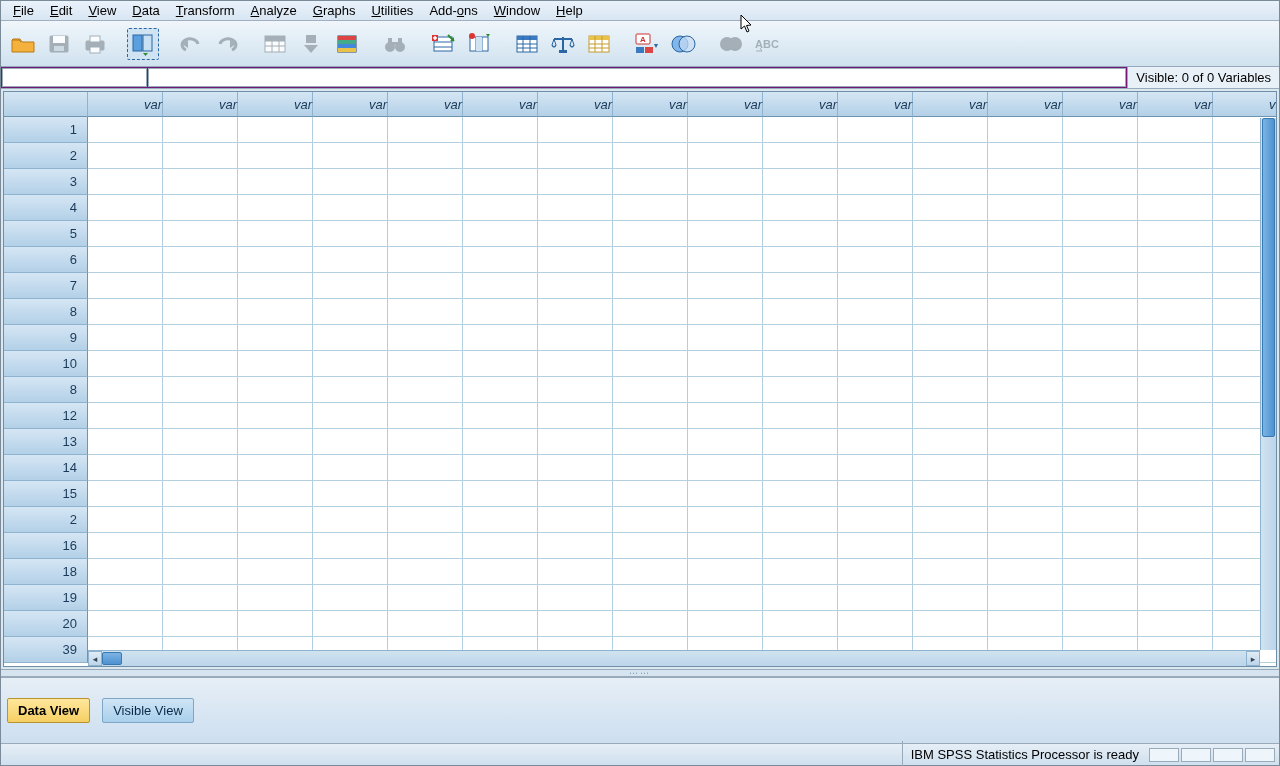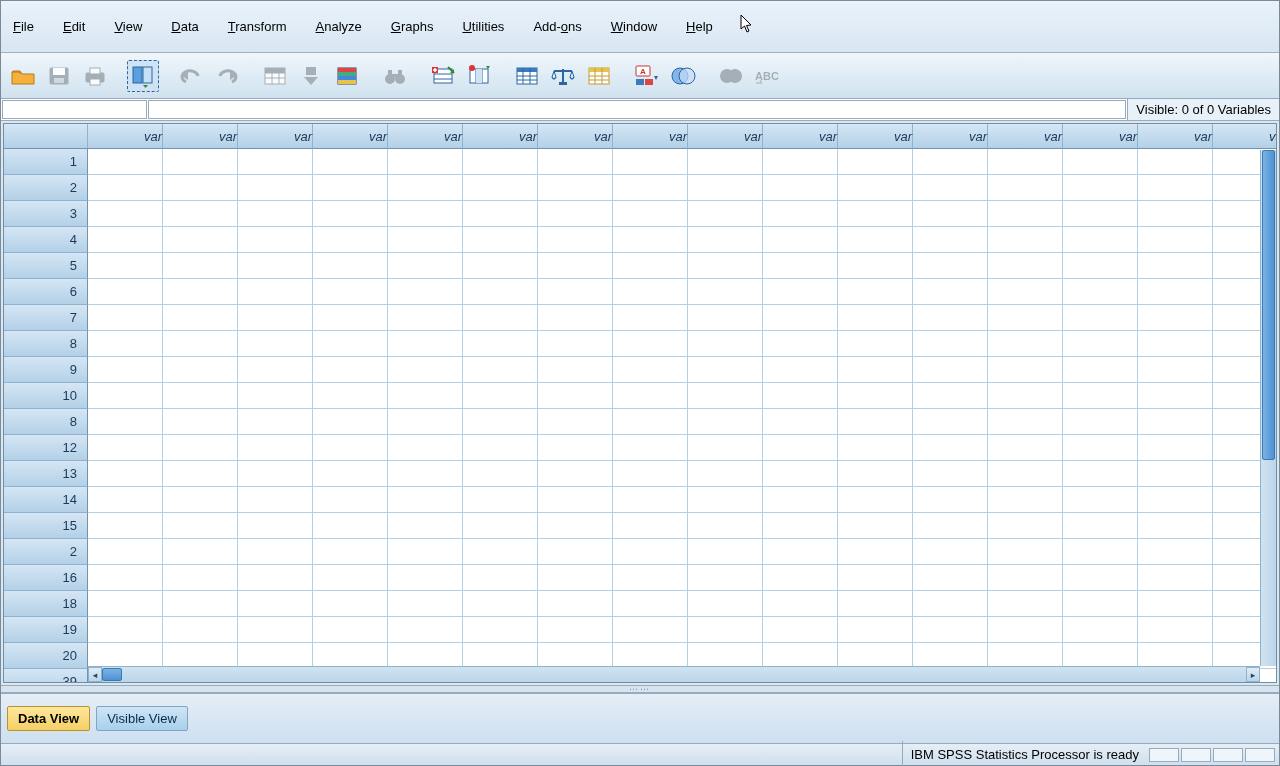--- a/index.html
+++ b/index.html
@@ -1,30 +1,30 @@
 <!DOCTYPE html>
 <html><head>
 <meta charset="utf-8">
 <style>
   * { margin:0; padding:0; box-sizing:border-box; }
   body { font-family: Tahoma, Arial, sans-serif; font-size:13px; background:#b9c9d4; width:1280px; height:766px; overflow:hidden; color:#000; }
   .app { display:flex; flex-direction:column; height:100%; border:1px solid #7a8a99; background:#dbe8f0; }
   
-  .menubar { display:flex; gap:13px; padding:16px 4px; background:linear-gradient(#eaf2fb, #d8e6f2); border-bottom:1px solid #a0b0c0; }
+  .menubar { display:flex; gap:0; padding:0 4px; background:linear-gradient(#eaf2fb, #d8e6f2); border-bottom:1px solid #a0b0c0; }
   .menubar .menuitem { padding:2px 8px; cursor:default; }
   .menubar .menuitem .ul { text-decoration:underline; }
   
   .toolbar { display:flex; align-items:center; gap:4px; padding:4px 6px; background:linear-gradient(#f0f6fb, #d0e2ef); border-bottom:1px solid #94a9bc; height:46px; }
   .toolbar .tbtn { width:32px; height:32px; display:flex; align-items:center; justify-content:center; border:1px solid transparent; border-radius:2px; cursor:default; }
   .toolbar .sep { width:8px; }
   .toolbar-trail { flex:1; }
   .tbtn svg { display:block; }
   .tbtn.selected { border:1px dashed #2a66a4; background:#cfe3f3; }
   
-  .inforow { display:flex; align-items:stretch; background:#ffffff; border-bottom:1px solid #9ab; height:22px;justify-content:flex-end; }
+  .inforow { display:flex; align-items:stretch; background:#701a75; border-bottom:1px solid #9ab; height:22px;justify-content:flex-end; }
   .inforow .cellname { width:145px; background:#fff; border:1px solid #9ab; margin:1px; }
   .inforow .formula { flex:1; background:#fff; border:1px solid #9ab; margin:1px 1px 1px 0; position:relative; }
   .inforow .visible { padding:0 8px; font-size:13px; color:#000; display:flex; align-items:center; border-left:1px solid #9ab; background:#e9f1f8; }
   
   .gridwrap { flex:1; display:flex; flex-direction:column; min-height:0; }
   .grid { flex:1; overflow:hidden; position:relative; background:#fff; border:1px solid #6f8fa8; margin:2px; }
   table { border-collapse:separate; border-spacing:0; table-layout:fixed; width:1254px; }
   th, td { border-right:1px solid #b3cfe2; border-bottom:1px solid #b3cfe2; font-weight:normal; }
   thead th { background:linear-gradient(#d5e6f4, #b3d0e7); height:25px; color:#1a3a5a; text-align:right; font-style:italic; border-right:1px solid #8fb3cf; border-bottom:1px solid #6e94b0; }
   thead th.corner { width:84px; background:linear-gradient(#d5e6f4,#b3d0e7); font-style:normal; }
@@ -34,21 +34,21 @@
   
   .vscroll { position:absolute; right:0; top:26px; bottom:16px; width:16px; background:linear-gradient(90deg,#d0e3f0,#bcd5ea); border-left:1px solid #8fb3cf; }
   .vscroll .thumb { position:absolute; left:1px; right:1px; height:60%; top:0; background:linear-gradient(90deg,#7cb3e4,#4e92d1); border:1px solid #3a78b0; border-radius:2px; }
   .hscroll { position:absolute; left:84px; right:16px; bottom:0; height:16px; background:linear-gradient(#d0e3f0,#bcd5ea); border-top:1px solid #8fb3cf; }
   .hscroll .thumb { position:absolute; top:1px; bottom:1px; width:20px; left:14px; background:linear-gradient(#7cb3e4,#4e92d1); border:1px solid #3a78b0; border-radius:2px; }
   .hscroll .btn { position:absolute; top:0; bottom:0; width:14px; background:linear-gradient(#e0ecf6,#bcd5ea); border:1px solid #8fb3cf; display:flex; align-items:center; justify-content:center; font-size:9px; color:#345; }
   .hscroll .btn.l { left:0; }
   .hscroll .btn.r { right:0; }
   .grip-dots { height:8px; background:#d6e4ef; border-top:1px solid #9ab; border-bottom:1px solid #9ab; display:flex; align-items:center; justify-content:center; font-size:9px; letter-spacing:2px; color:#6a88a0; }
   
-  .viewtabs { display:flex; gap:6px; padding:12px 6px; background:linear-gradient(#e6eef6,#cddff0); border-top:1px solid #9ab; }
+  .viewtabs { display:flex; gap:12px; padding:20px 6px; background:linear-gradient(#e6eef6,#cddff0); border-top:1px solid #9ab; }
   .viewtabs .vt { padding:4px 10px; border:1px solid #7fa5c7; background:linear-gradient(#cfe5f5,#a9cfeb); color:#0a2a4a; cursor:default; border-radius:2px; }
   .viewtabs .vt.active { background:linear-gradient(#ffe79c,#f5cf63); border-color:#b9932e; font-weight:bold; color:#000; }
   
   .statusbar { display:flex; align-items:center; background:linear-gradient(#e6eef6,#cfe0ee); border-top:1px solid #9ab; height:22px; padding:0 4px; }
   .statusbar .spacer { flex:1; }
   .statusbar .msg { padding:14px 8px; border-left:1px solid #9ab; height:100%; display:flex; align-items:center; }
   .statusbar .slot { width:30px; height:14px; border:1px solid #9ab; margin-left:2px; background:#eef5fb; }
   
   .cursor { position:absolute; width:14px; height:20px; left:740px; top:14px; pointer-events:none; z-index:9999; }
 </style>

